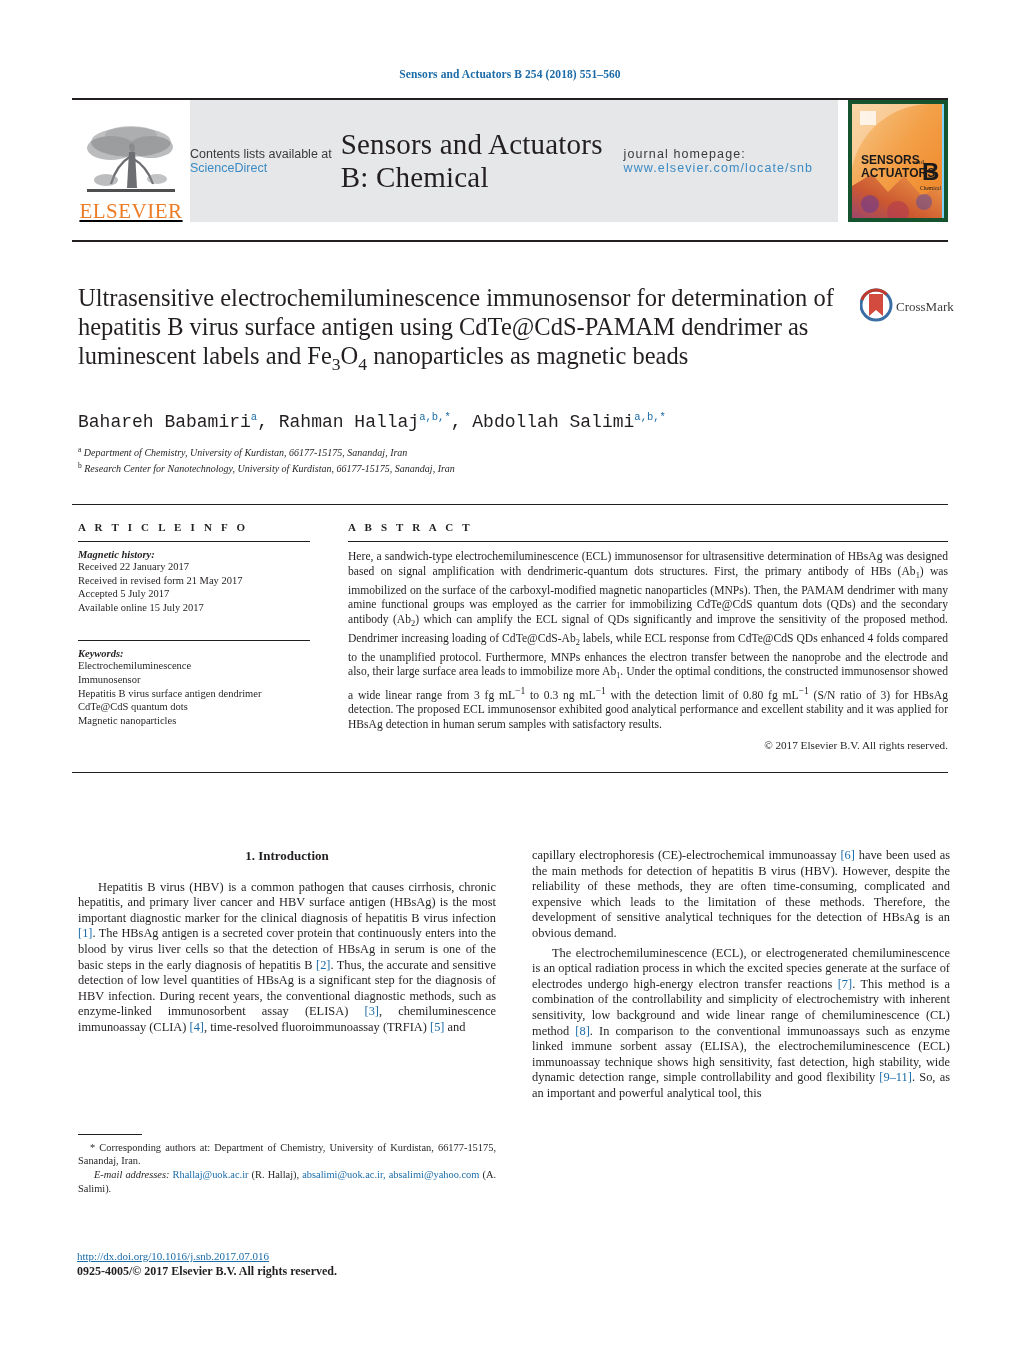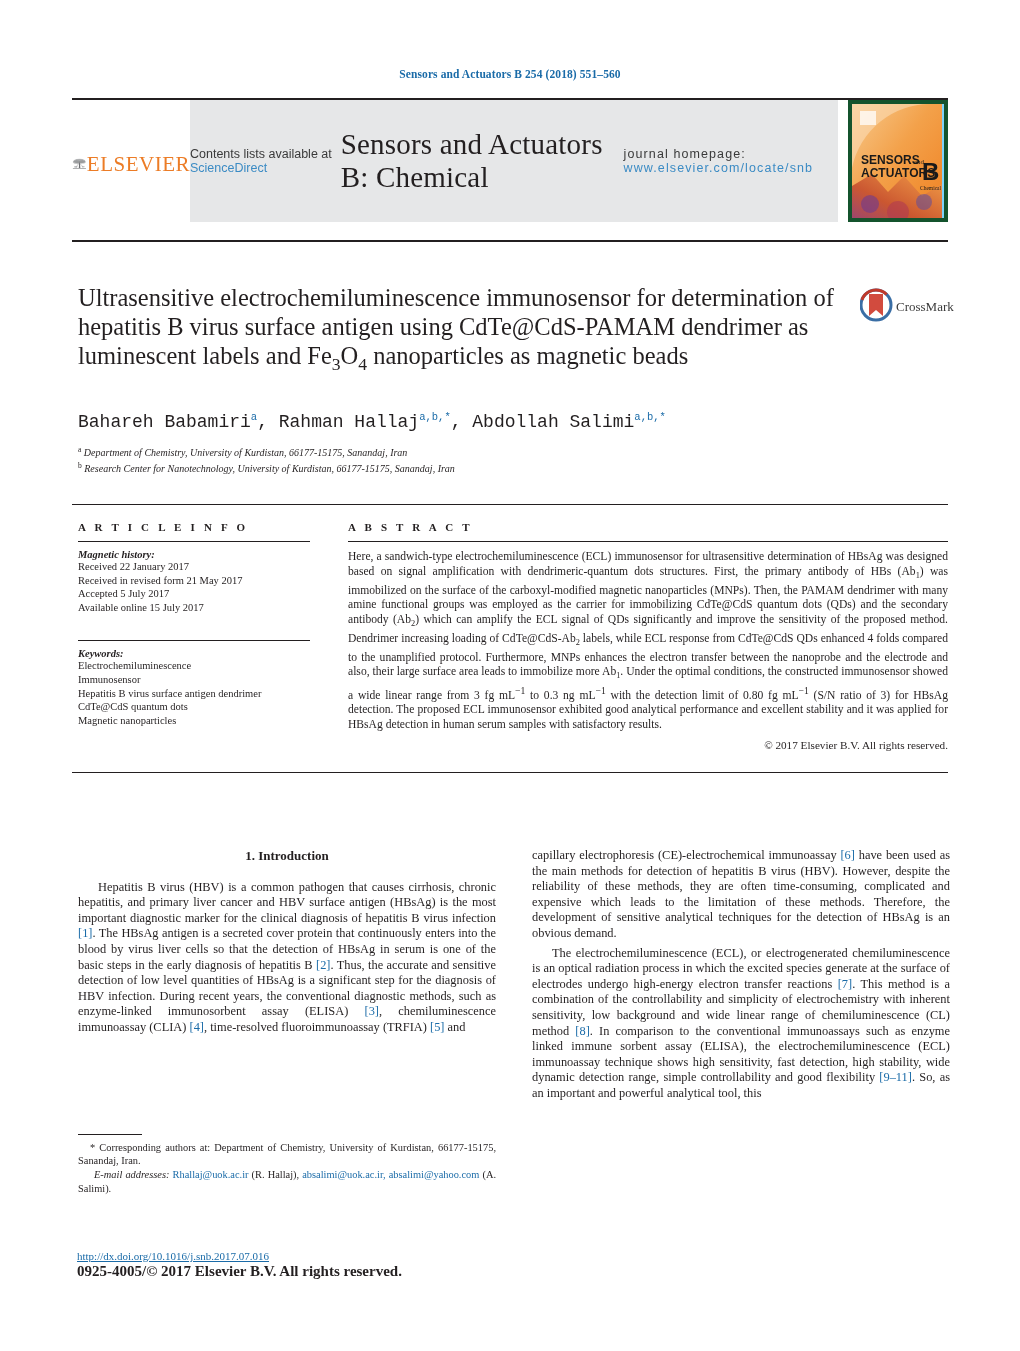--- a/index.html
+++ b/index.html
@@ -44,25 +44,26 @@
   }
   .masthead-inner {
     display: flex;
     align-items: stretch;
     height: 122px;
   }
   .elsevier-logo {
     width: 118px;
     flex: 0 0 118px;
     display: flex;
-    flex-direction: row;
+    flex-direction: column;
     align-items: center;
     justify-content: flex-end;
     padding-top: 6px;
     box-sizing: border-box;
+    text-decoration: underline;
   }
   .tree-svg { display:block; }
   .elsevier-word {
     font-family: "Liberation Serif", serif;
     font-size: 21px;
     letter-spacing: 0.5px;
     color: #ec7c26;
     line-height: 1;
     margin-top: 1px;
   }
@@ -289,21 +290,21 @@
     width: 500px;
     font-family: "Liberation Serif", serif;
     font-size: 11px;
     line-height: 14.5px;
     margin-top: 36px;
   }
   .doi-link {
     color: #1a6ba8;
     text-decoration: underline;
   }
-  .issn-line { color: #231f20; font-weight: bold; font-size: 15px; }
+  .issn-line { color: #231f20; font-weight: bold; font-size: 12px; }
   sub.s { font-size: 0.72em; vertical-align: sub; }
 </style>
 </head>
 <body>
 
 <div class="page">
 
   <div class="running-head">Sensors and Actuators B 254 (2018) 551–560</div>
 
   <div class="masthead">

